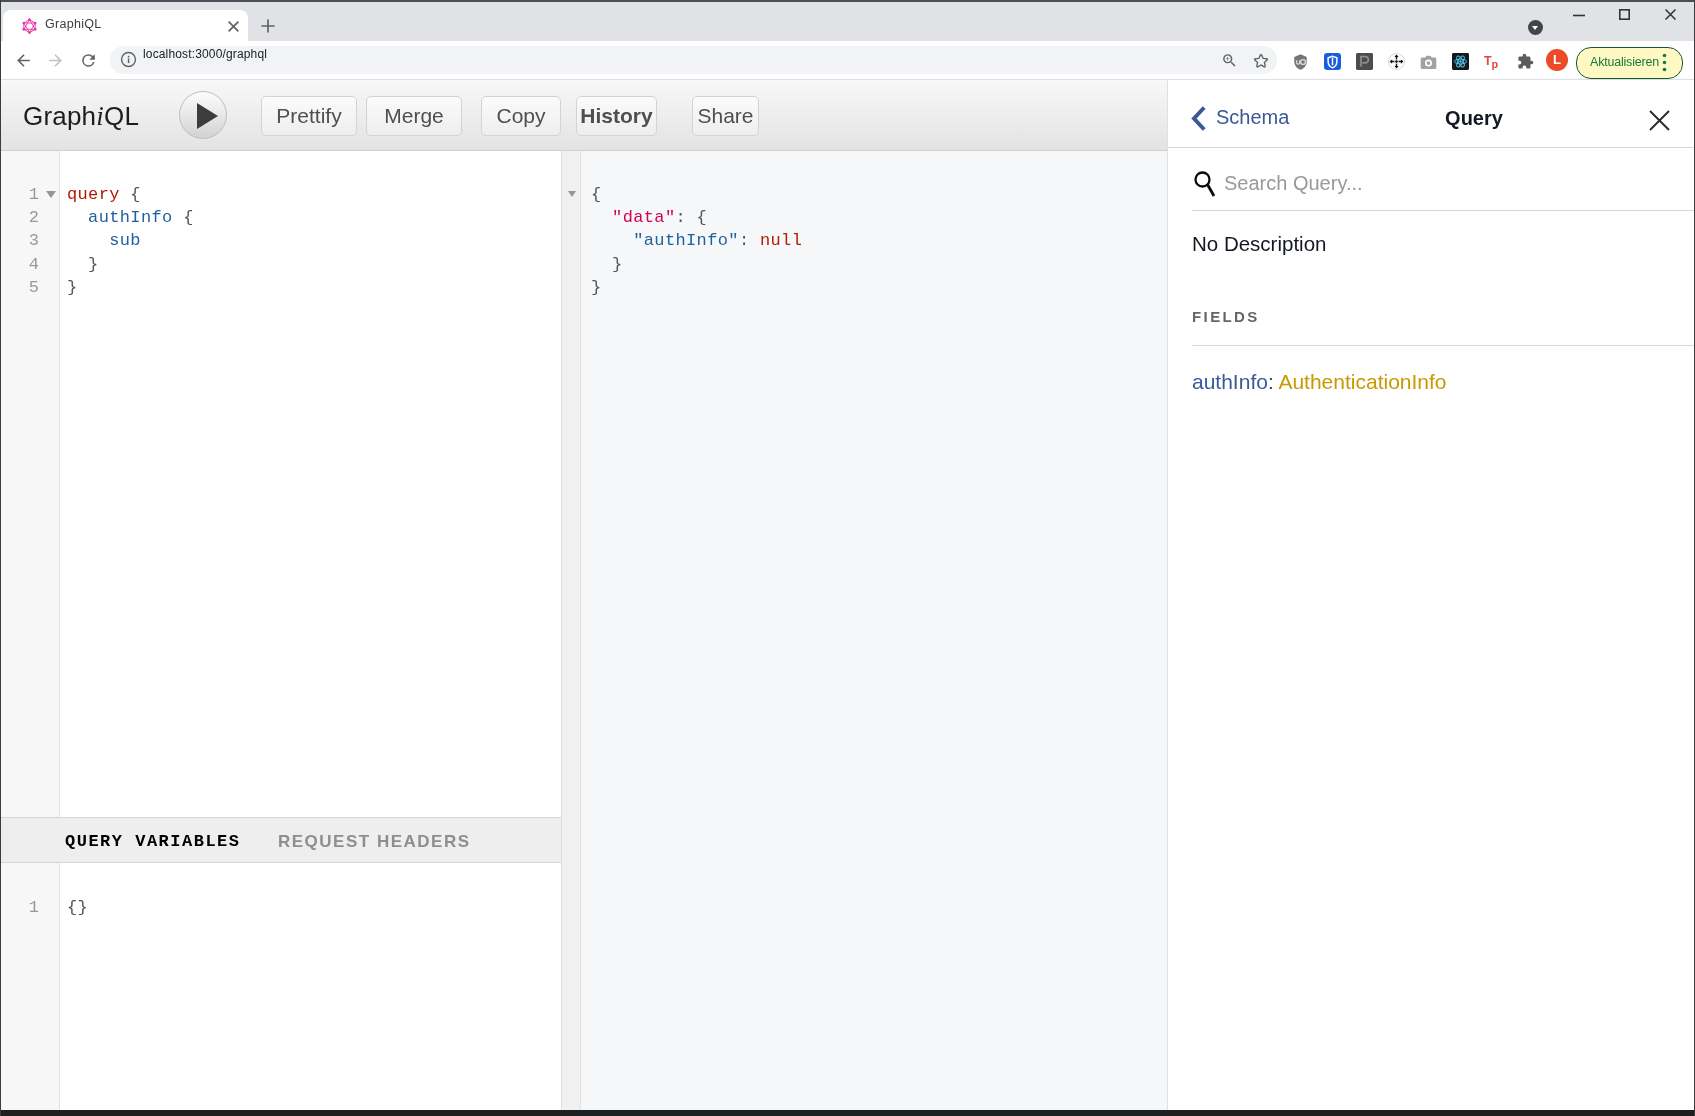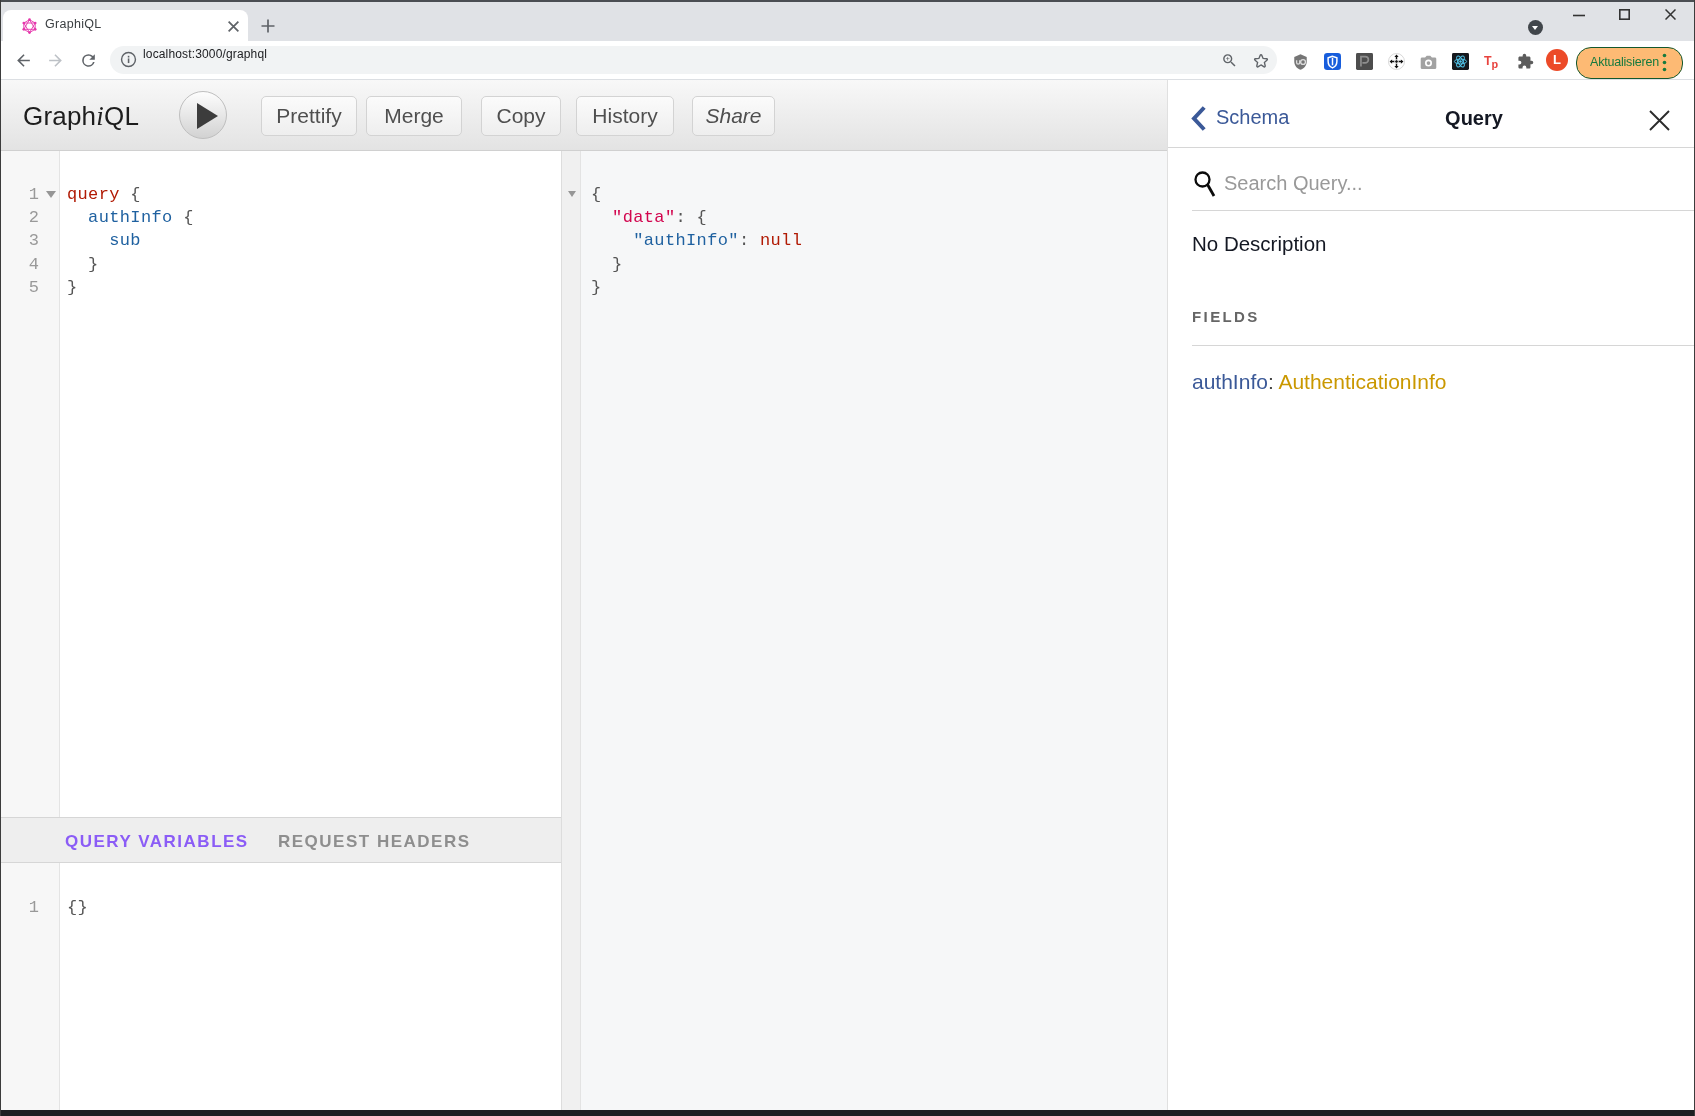--- a/index.html
+++ b/index.html
@@ -12,21 +12,21 @@
 #tab { left:3px; top:10px; width:245px; height:31px; background:#fff; border-radius:8px 8px 0 0; }
 #tabtitle { left:42px; top:6.5px; font-size:12.5px; color:#3c4043; letter-spacing:0.3px; }
 #tabclose { left:224px; top:10px; width:13px; height:13px; }
 #newtab { left:261px; top:19px; width:14px; height:14px; }
 #profilebtn { left:1528px; top:20px; width:15px; height:15px; border-radius:50%; background:#41464b; }
 #profilebtn:after { content:""; position:absolute; left:4.2px; top:5.5px; width:0; height:0; border-left:3.4px solid transparent; border-right:3.4px solid transparent; border-top:4.5px solid #fff; }
 
 #navbar { left:0; top:41px; width:1695px; height:39px; background:#fff; border-bottom:1px solid #dcdfe3; }
 #omnibox { left:110px; top:5px; width:1167px; height:28px; border-radius:14px; background:#f1f3f4; }
 #urltext { left:143px; top:6px; font-size:12px; color:#202124; letter-spacing:0.15px; }
-.akt { left:1576px; top:6px; width:107px; height:32px; border:1.5px solid #14582d; border-radius:15px; background:#fdba74; }
+.akt { left:1576px; top:6px; width:107px; height:32px; border:1.5px solid #14582d; border-radius:15px; background:#fef9c3; }
 .akt span { position:absolute; left:13px; top:7px; font-size:12.5px; color:#157a3e; letter-spacing:-0.2px; }
 
 
 #app { left:1px; top:80px; width:1693px; height:1030px; background:#fff; }
 #toolbar { left:0; top:0; width:1166px; height:71px; background:linear-gradient(#f8f8f8,#e3e3e3); border-bottom:1px solid #d0d0d0; }
 #logo { left:22px; top:20.5px; font-size:26px; color:#1d1d1d; letter-spacing:0.2px; }
 #logo i { font-family:"Liberation Serif", serif; font-style:italic; font-size:27px; }
 #execbtn { left:178px; top:11px; width:48px; height:48px; border-radius:50%; background:linear-gradient(#fdfdfd,#d2d2d2); border:1px solid #bfbfbf; }
 #execbtn:after { content:""; position:absolute; left:17px; top:11px; border-left:21px solid #3c3c3c; border-top:13px solid transparent; border-bottom:13px solid transparent; }
 .tbtn { position:absolute; top:16px; height:40px; background:linear-gradient(#fbfbfb,#eee); border:1px solid #d3d3d3; border-radius:5px; color:#4f4f4f; font-size:21px; text-align:center; line-height:37px; }
@@ -183,41 +183,41 @@
     </svg>
 </div>
 
 <div class="abs" id="app">
   <div class="abs" id="toolbar">
     <div class="abs" id="logo">Graph<i>i</i>QL</div>
     <div class="abs" id="execbtn"></div>
     <div class="abs tbtn" style="left:260px;width:96px;">Prettify</div>
     <div class="abs tbtn" style="left:365px;width:96px;">Merge</div>
     <div class="abs tbtn" style="left:480px;width:80px;">Copy</div>
-    <div class="abs tbtn" style="left:575px;width:98px;">History</div>
-    <div class="abs tbtn" style="left:691px;width:83px;font-style:italic;">Share</div>
+    <div class="abs tbtn" style="left:575px;width:81px;font-weight:bold;">History</div>
+    <div class="abs tbtn" style="left:691px;width:67px;">Share</div>
   </div>
 
   <div class="abs" id="queryed">
     <div class="abs" id="qgutter"></div>
     <div class="lnum" style="top:31.6px;">1</div>
     <div class="lnum" style="top:55px;">2</div>
     <div class="lnum" style="top:78.4px;">3</div>
     <div class="lnum" style="top:101.8px;">4</div>
     <div class="lnum" style="top:125.2px;">5</div>
     <div class="fold" style="left:45px;top:40px;"></div>
     <div class="cmline mono" style="top:31.6px;"><span class="kw">query</span><span class="pun"> {</span></div>
     <div class="cmline mono" style="top:55px;text-align:right;"><span class="prop">  authInfo</span><span class="pun"> {</span></div>
     <div class="cmline mono" style="top:78.4px;"><span class="prop">    sub</span></div>
     <div class="cmline mono" style="top:101.8px;"><span class="pun">  }</span></div>
     <div class="cmline mono" style="top:125.2px;"><span class="pun">}</span></div>
   </div>
 
   <div class="abs" id="varbar">
-    <div class="vtab" style="left:64px;color:#8b5cf6;">QUERY VARIABLES</div>
+    <div class="vtab" style="left:64px;color:#000000;font-family:Liberation Mono, monospace;">QUERY VARIABLES</div>
     <div class="vtab" style="left:277px;color:#8e8e8e;">REQUEST HEADERS</div>
   </div>
   <div class="abs" id="vared">
     <div class="abs" id="vgutter"></div>
     <div class="lnum" style="top:32.6px;">1</div>
     <div class="cmline mono pun" style="top:32.6px;">{}</div>
   </div>
 
   <div class="abs" id="divider"></div>
   <div class="abs" id="result">

